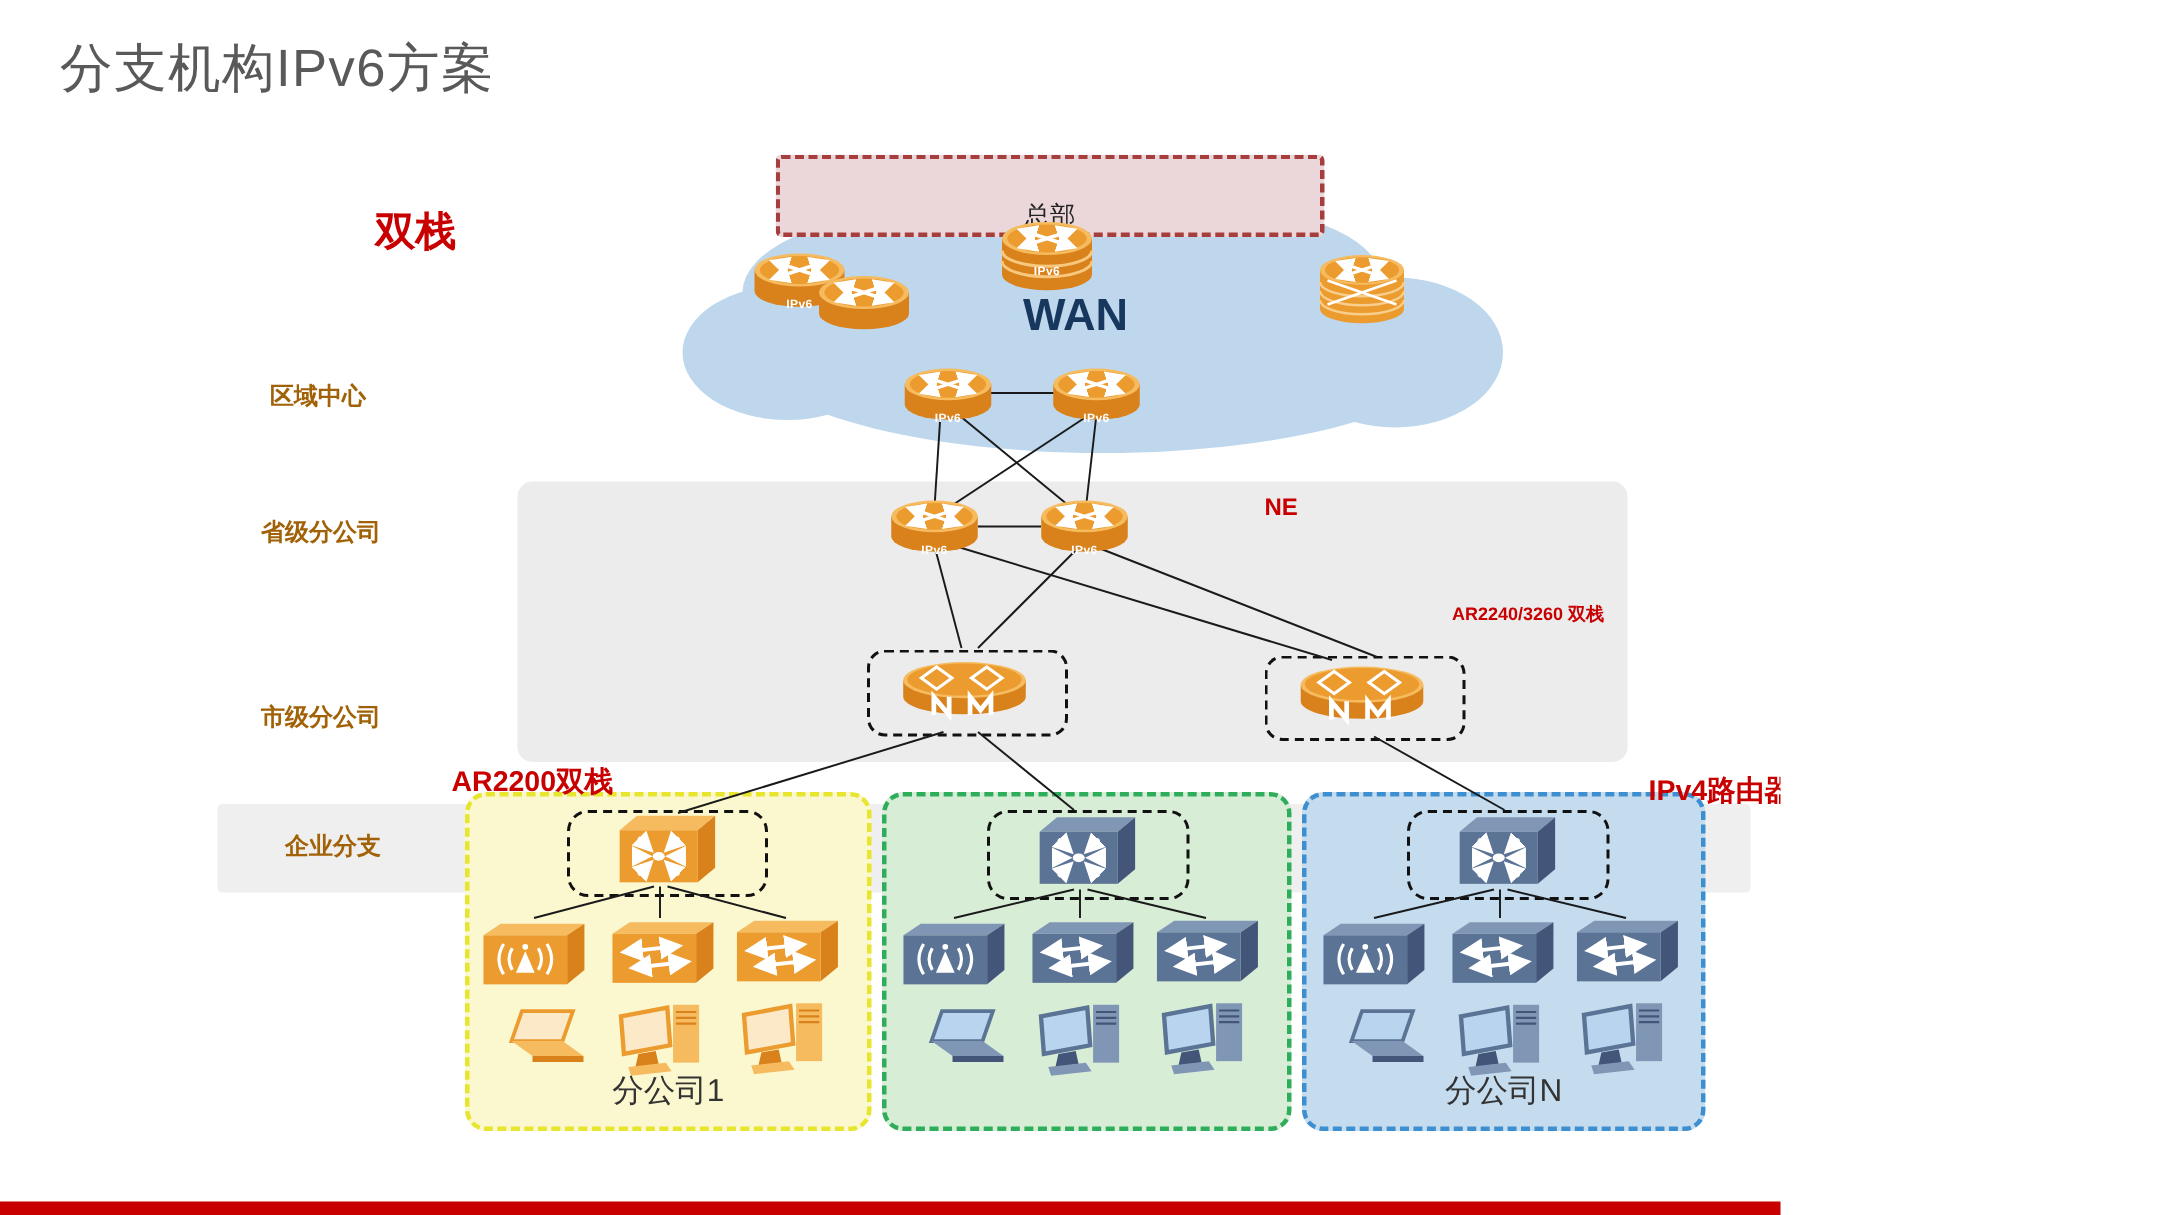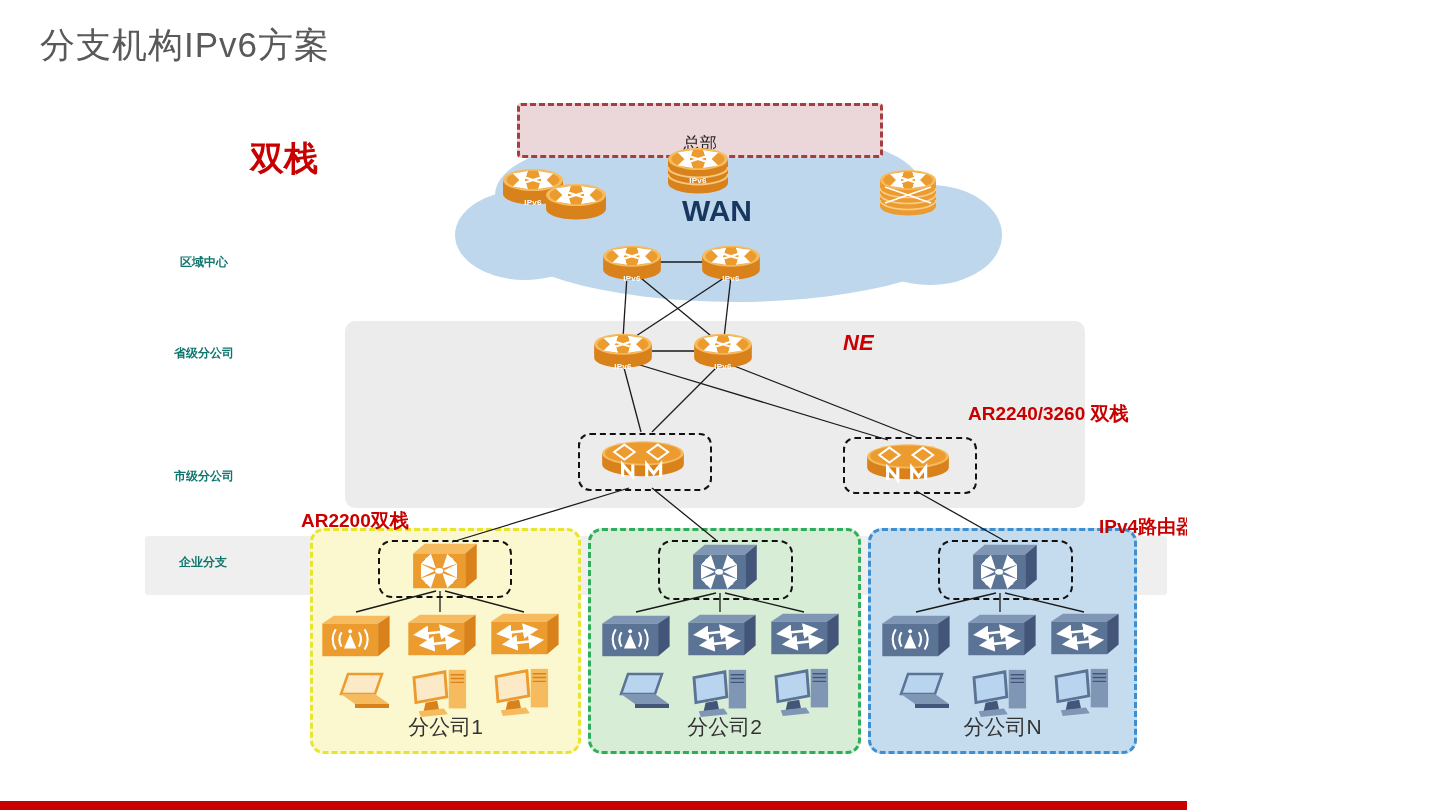--- a/index.html
+++ b/index.html
@@ -1,21 +1,21 @@
 <!DOCTYPE html>
 <html><head>
 <meta charset="utf-8">
 <style>
   html,body{margin:0;padding:0;background:#fff;}
   .stage{position:relative;width:1187px;height:810px;overflow:hidden;background:#fff;
          font-family:"Liberation Sans","DejaVu Sans",sans-serif;}
   .abs{position:absolute;}
   .page-title{font-size:35px;font-weight:400;color:var(--title,#595959);letter-spacing:1px;}
   .red-note{color:var(--accent,#C80000);font-weight:bold;white-space:nowrap;}
-  .row-label{font-size:12px;font-weight:bold;color:#0f766e;white-space:nowrap;padding-left:20px;}
+  .row-label{font-size:16px;font-weight:bold;color:#a16207;white-space:nowrap;padding-left:20px;}
   .band{background:var(--band,#ECECEC);}
   .hq-box{background:var(--hq-fill,#EBD6D9);border:3px dashed var(--hq-border,#A63E3E);
           border-radius:4px;display:flex;align-items:flex-end;justify-content:center;
           font-size:17px;color:#222;}
   .wan-label{font-size:30px;font-weight:bold;color:var(--wan-text,#17375E);}
   .dash-frame{border:2.5px dashed #111;border-radius:12px;}
   .branch-card{border:3px dashed #999;border-radius:14px;}
   .branch-name{font-size:21px;color:#333;text-align:center;width:100%;}
   .node{position:absolute;transform:translate(-50%,-50%);text-align:center;}
   .node svg{display:block;}
@@ -131,21 +131,21 @@
     </symbol>
   </defs>
 </svg>
 
 <div class="stage" style="--accent: #C80000; --title: #595959; --wan-text: #17375E; --cloud: #BED7EC; --hq-fill: #EBD6D9; --hq-border: #A63E3E; --band: #ECECEC;">
 
   <div class="abs band z1" style="left:345px;top:321px;width:740px;height:187px;border-radius:10px;"></div>
   <div class="abs band z1" style="left:145px;top:536px;width:1022px;height:59px;border-radius:3px;background:#EFEFEF;"></div>
 
   <div class="abs page-title z4" style="left:40px;top:22px;">分支机构IPv6方案</div>
-  <div class="abs red-note z4" style="left:250px;top:136px;font-size:34px;">双栈</div>
+  <div class="abs red-note z4" style="left:250px;top:136px;font-size:27px;">双栈</div>
 
   <svg class="abs z1" style="left:450px;top:130px;" width="560" height="190" viewBox="0 0 560 190">
     <g fill="var(--cloud,#BED7EC)">
       <ellipse cx="285" cy="100" rx="240" ry="72"></ellipse>
       <ellipse cx="160" cy="65" rx="115" ry="52"></ellipse>
       <ellipse cx="340" cy="55" rx="130" ry="50"></ellipse>
       <ellipse cx="75" cy="105" rx="70" ry="45"></ellipse>
       <ellipse cx="480" cy="105" rx="72" ry="50"></ellipse>
     </g>
   </svg>
@@ -240,24 +240,24 @@
   <div class="abs dash-frame z3" style="left:843px;top:437px;width:130px;height:53px;"></div>
   <div class="node orange z6" style="left:908px;top:462px;">
     <svg width="100" height="52" viewBox="0 0 100 56">
         <use href="#sym-ar"></use>
       </svg>
   </div>
 
   <div class="abs row-label z4" style="left:160px;top:254px;">区域中心</div>
   <div class="abs row-label z4" style="left:154px;top:345px;">省级分公司</div>
   <div class="abs row-label z4" style="left:154px;top:468px;">市级分公司</div>
-  <div class="abs row-label z4" style="left:159px;top:554px;">企业分支</div>
-
-  <div class="abs red-note z4" style="left:843px;top:330px;font-size:22px;font-style:italic;">NE</div>
-  <div class="abs red-note z4" style="left:968px;top:401px;font-size:19px;">AR2240/3260 双栈</div>
+  <div class="abs row-label z4" style="left:170px;top:554px;">企业分支</div>
+
+  <div class="abs red-note z4" style="left:843px;top:330px;font-size:16px;">NE</div>
+  <div class="abs red-note z4" style="left:968px;top:401px;font-size:12px;">AR2240/3260 双栈</div>
   <div class="abs red-note z7" style="left:301px;top:508px;font-size:19px;">AR2200双栈</div>
   <div class="abs red-note z7" style="left:1099px;top:514px;font-size:19px;">IPv4路由器</div>
 
   <div class="abs branch-card z2" style="left: 310px; top: 528px; width: 265px; height: 220px; background: rgb(251, 248, 207); border-color: rgb(231, 229, 46); --p1: #EC9B2F; --p2: #D9821C; --p3: #F5BB5E; --scr: #FBE9C8;">
     <div class="abs dash-frame" style="left:65px;top:9px;width:130px;height:54px;border-radius:14px;"></div>
     <div class="node" style="left:130px;top:36px;">
       <svg width="76" height="54" viewBox="0 0 78 56">
           <use href="#sym-boxrouter"></use>
         </svg>
     </div>
@@ -324,21 +324,20 @@
     <div class="node" style="left:130px;top:162px;">
       <svg width="66" height="54" viewBox="0 0 68 56">
           <use href="#sym-pc"></use>
         </svg>
     </div>
     <div class="node" style="left:212px;top:161px;">
       <svg width="66" height="54" viewBox="0 0 68 56">
           <use href="#sym-pc"></use>
         </svg>
     </div>
-    <div class="abs branch-name" style="bottom:10px;left:0;">分公司2</div>
   </div>
 
   <div class="abs branch-card z2" style="left: 868px; top: 528px; width: 263px; height: 220px; background: rgb(197, 220, 239); border-color: rgb(62, 143, 208); --p1: #5B7395; --p2: #43567A; --p3: #8096B5; --scr: #B9D4EE;">
     <div class="abs dash-frame" style="left:67px;top:9px;width:131px;height:56px;border-radius:14px;"></div>
     <div class="node" style="left:132px;top:37px;">
       <svg width="76" height="54" viewBox="0 0 78 56">
           <use href="#sym-boxrouter"></use>
         </svg>
     </div>
     <div class="node" style="left:44px;top:106px;">

